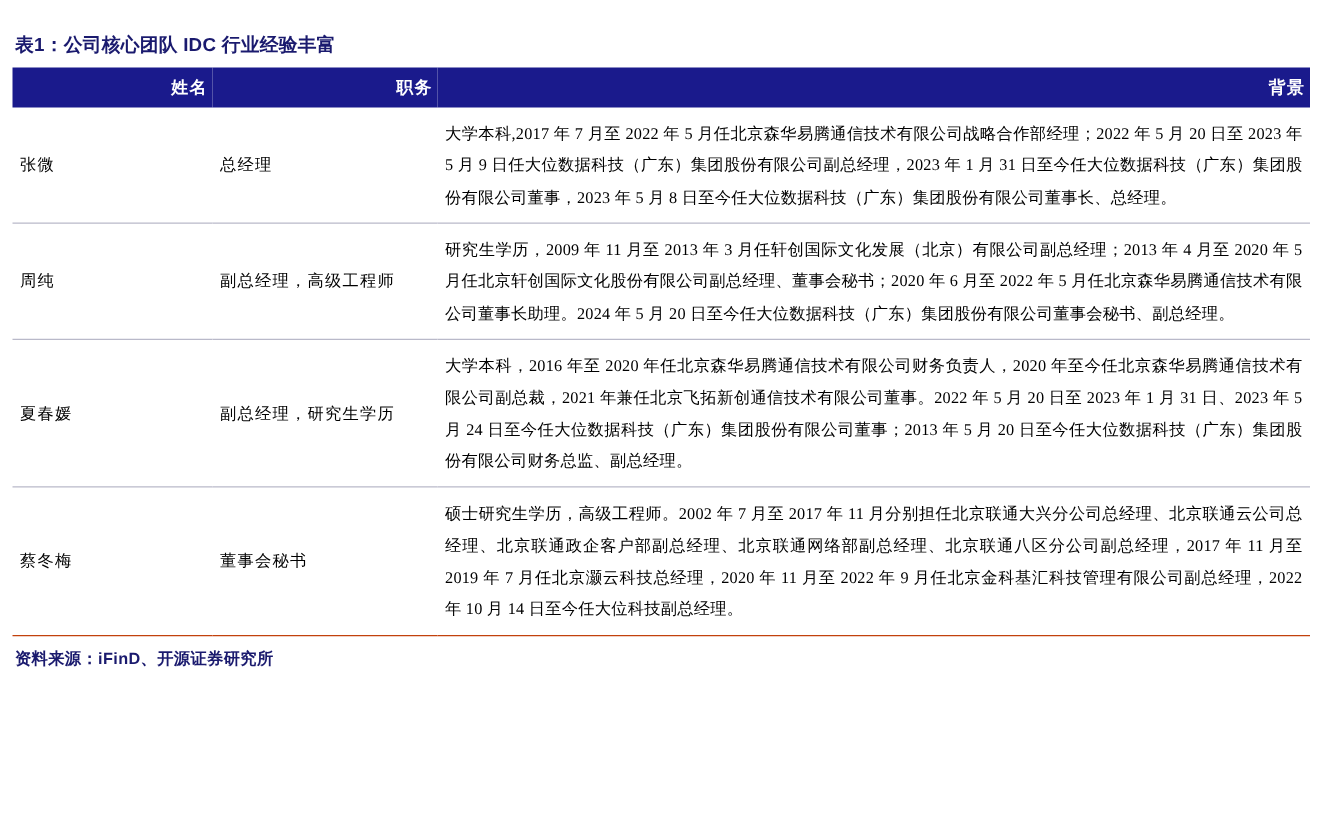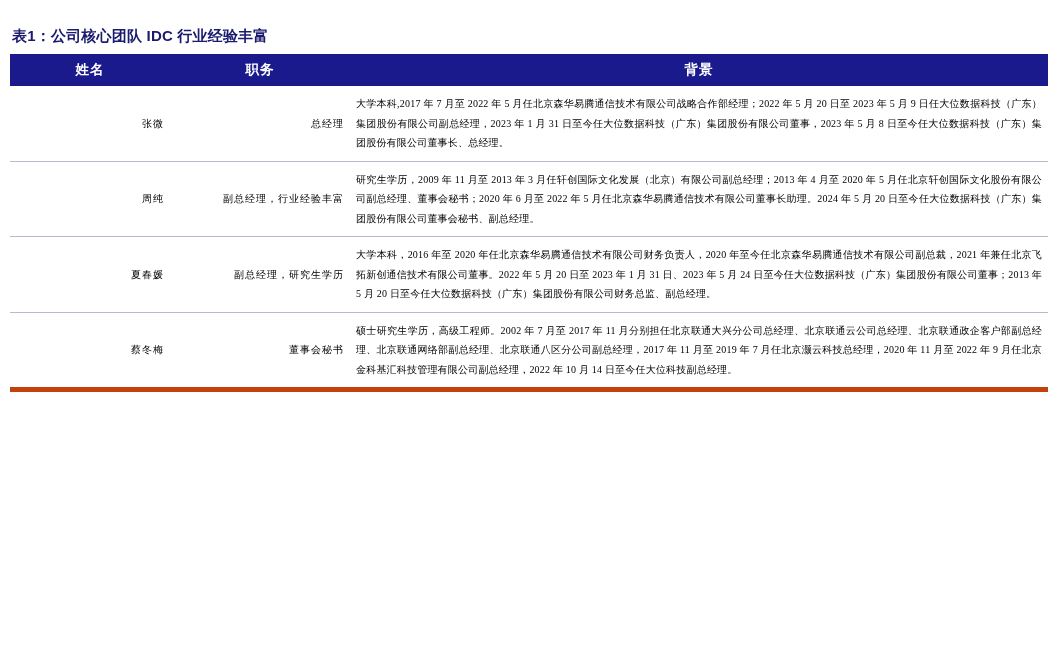--- a/index.html
+++ b/index.html
@@ -35,54 +35,54 @@
     border-collapse: collapse;
     table-layout: fixed;
   }
   table.tbl thead th {
     background: #1a1a8c;
     color: #ffffff;
     font-family: "Liberation Sans", sans-serif;
     font-weight: bold;
     font-size: 13.5px;
     padding: 7px 4px;
-    text-align: center;
+    text-align: right;
     border: none;
     letter-spacing: 1px;
   }
   col.c-name { width: 160px; }
   col.c-title { width: 180px; }
   col.c-bg { width: auto; }
 
   table.tbl tbody td {
     border-bottom: 1px solid #b9b9c9;
-    font-size: 10px;
+    font-size: 13px;
     line-height: 1.95;
     vertical-align: middle;
     padding: 8px 6px;
   }
   td.name, td.title {
-    text-align: right;
+    text-align: left;
     letter-spacing: 1px;
   }
   td.title {
     line-height: 1.9;
   }
   td.bg {
     text-align: justify;
     text-justify: inter-ideograph;
     padding-left: 10px;
     padding-right: 14px;
     letter-spacing: 0.2px;
   }
   tbody tr:first-child td {
     border-top: none;
   }
   tbody tr:last-child td {
-    border-bottom: 5px solid #c2410c;
+    border-bottom: 1px solid #c2410c;
   }
   .source {
     font-family: "Liberation Sans", sans-serif;
     font-size: 13px;
     font-weight: bold;
     color: #1a1a6e;
     padding: 9px 2px 0 2px;
     letter-spacing: 0.3px;
   }
 </style>
@@ -107,30 +107,31 @@
       </tr>
     </thead>
     <tbody>
       <tr>
         <td class="name">张微</td>
         <td class="title">总经理</td>
         <td class="bg">大学本科,2017 年 7 月至 2022 年 5 月任北京森华易腾通信技术有限公司战略合作部经理；2022 年 5 月 20 日至 2023 年 5 月 9 日任大位数据科技（广东）集团股份有限公司副总经理，2023 年 1 月 31 日至今任大位数据科技（广东）集团股份有限公司董事，2023 年 5 月 8 日至今任大位数据科技（广东）集团股份有限公司董事长、总经理。</td>
       </tr>
       <tr>
         <td class="name">周纯</td>
-        <td class="title">副总经理，行业经验丰富</td>
+        <td class="title">副总经理，高级工程师</td>
         <td class="bg">研究生学历，2009 年 11 月至 2013 年 3 月任轩创国际文化发展（北京）有限公司副总经理；2013 年 4 月至 2020 年 5 月任北京轩创国际文化股份有限公司副总经理、董事会秘书；2020 年 6 月至 2022 年 5 月任北京森华易腾通信技术有限公司董事长助理。2024 年 5 月 20 日至今任大位数据科技（广东）集团股份有限公司董事会秘书、副总经理。</td>
       </tr>
       <tr>
         <td class="name">夏春媛</td>
         <td class="title">副总经理，研究生学历</td>
         <td class="bg">大学本科，2016 年至 2020 年任北京森华易腾通信技术有限公司财务负责人，2020 年至今任北京森华易腾通信技术有限公司副总裁，2021 年兼任北京飞拓新创通信技术有限公司董事。2022 年 5 月 20 日至 2023 年 1 月 31 日、2023 年 5 月 24 日至今任大位数据科技（广东）集团股份有限公司董事；2013 年 5 月 20 日至今任大位数据科技（广东）集团股份有限公司财务总监、副总经理。</td>
       </tr>
       <tr>
         <td class="name">蔡冬梅</td>
         <td class="title">董事会秘书</td>
         <td class="bg">硕士研究生学历，高级工程师。2002 年 7 月至 2017 年 11 月分别担任北京联通大兴分公司总经理、北京联通云公司总经理、北京联通政企客户部副总经理、北京联通网络部副总经理、北京联通八区分公司副总经理，2017 年 11 月至 2019 年 7 月任北京灏云科技总经理，2020 年 11 月至 2022 年 9 月任北京金科基汇科技管理有限公司副总经理，2022 年 10 月 14 日至今任大位科技副总经理。</td>
       </tr>
     </tbody>
   </table>
 
+  <div class="source">资料来源：iFinD、开源证券研究所</div>
 
 </div>
 
 </body></html>

